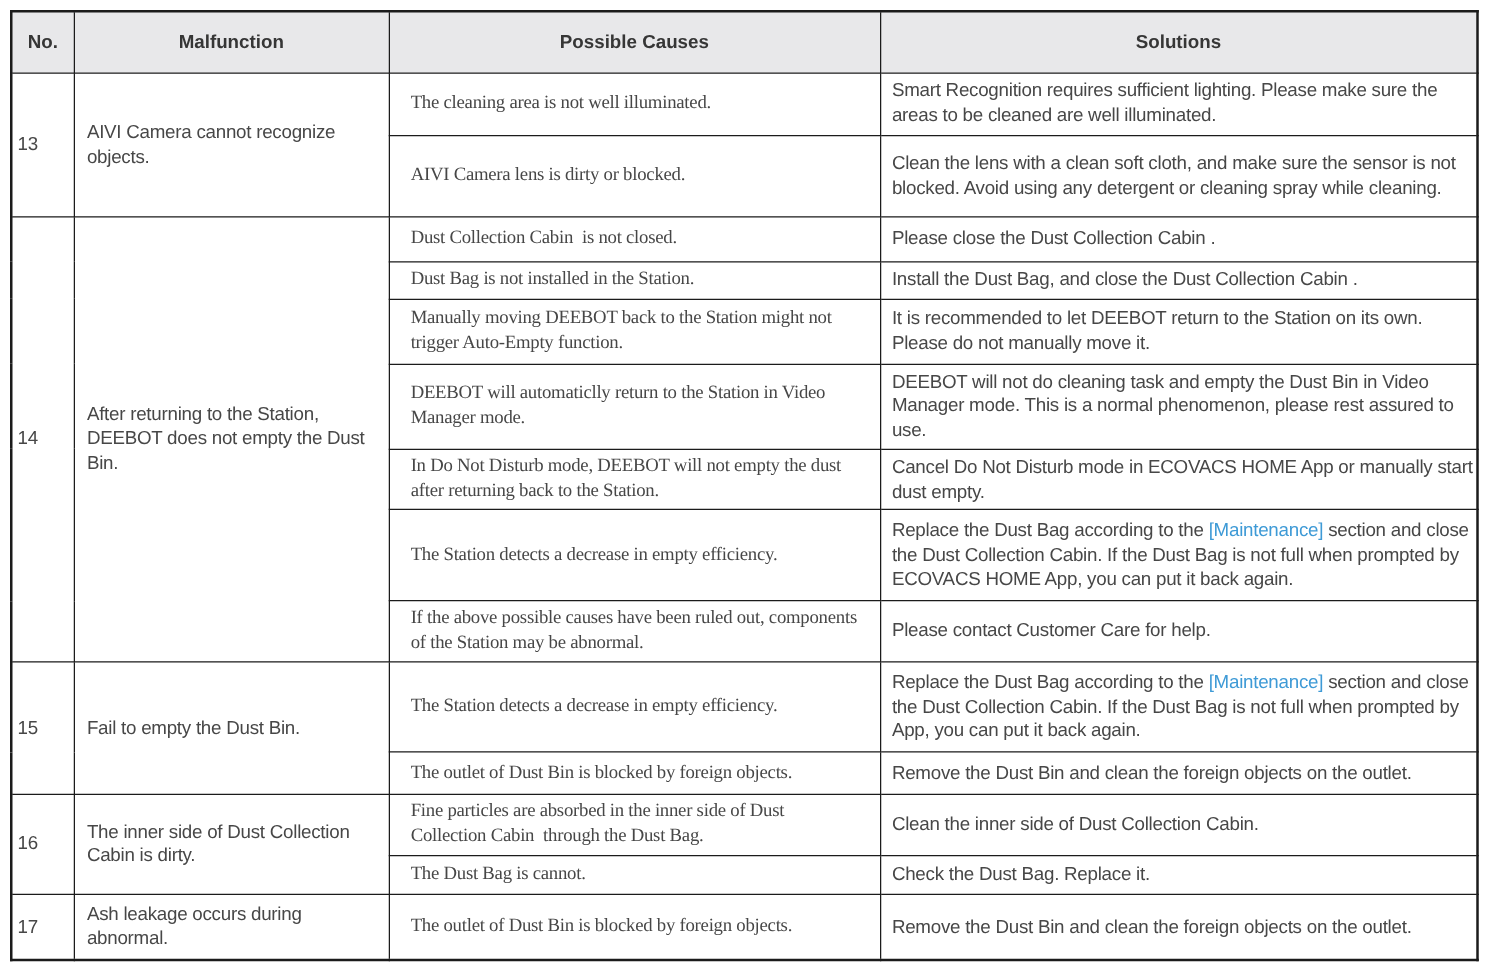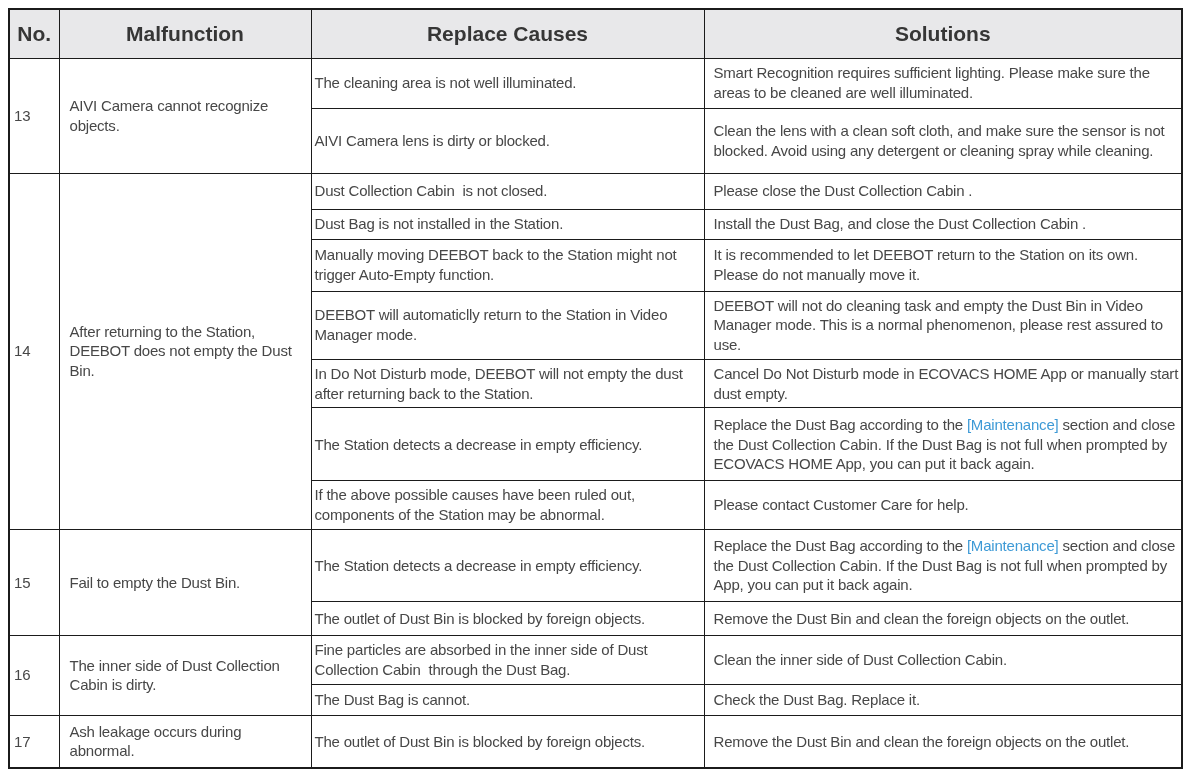--- a/index.html
+++ b/index.html
@@ -19,54 +19,54 @@
     border:2px solid var(--border);
   }
   table.tt th, table.tt td{
     border:1px solid var(--border);
     vertical-align:middle;
     box-sizing:border-box;
   }
   table.tt th{
     background:var(--header-bg);
     color:var(--head-text);
-    font-size:21px;
+    font-size:15px;
     font-weight:bold;
     text-align:center;
     padding:4px 6px;
   }
   td{
     color:var(--text);
     font-size:15px;
     line-height:1.32;
     letter-spacing:-0.2px;
     white-space:pre-wrap;
   }
   td.no{text-align:left;padding:2px 4px;}
   td.mal{padding:4px 10px;margin-top:16px;}
-  td.cause{padding:4px 3px;}
+  td.cause{padding:4px 17px;font-family:Liberation Serif, serif;}
   td.sol{padding:4px 2px 4px 9px;}
   a.mlink{color:var(--link);text-decoration:none;cursor:pointer;text-align:right;}
 </style>
 </head>
 <body>
 
 <div class="page">
 <table class="tt">
   <colgroup>
     <col style="width:50px">
         <col style="width:252px">
         <col style="width:393px">
         <col style="width:478px">
   </colgroup>
   <tbody>
         <tr style="height:49px">
     <th>No.</th>
     <th>Malfunction</th>
-    <th>Replace Causes</th>
+    <th>Possible Causes</th>
     <th>Solutions</th>
   </tr>
 
   <tr style="height:50px">
     <td class="no" rowspan="2">13</td>
     <td class="mal" rowspan="2">AIVI Camera cannot recognize objects.</td>
     <td class="cause">The cleaning area is not well illuminated.</td>
     <td class="sol">Smart Recognition requires sufficient lighting. Please make sure the areas to be cleaned are well illuminated.</td>
   </tr>
   <tr style="height:65px">

